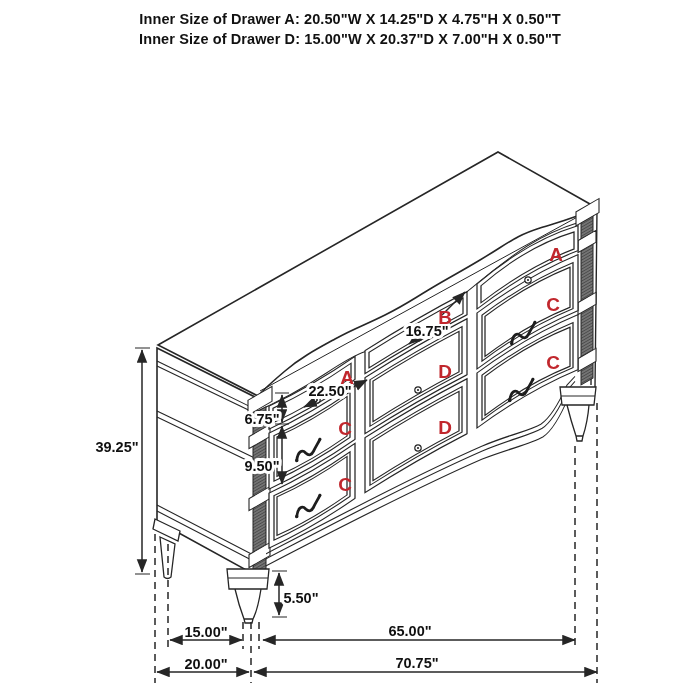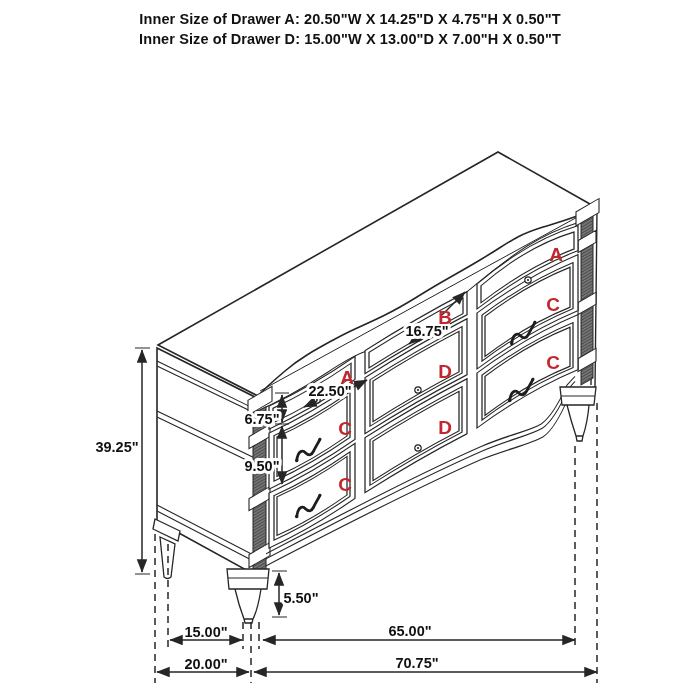--- a/index.html
+++ b/index.html
@@ -14,21 +14,21 @@
   .ln{stroke:#262626;fill:none;}
   .w{fill:#ffffff;stroke:#262626;}
 </style>
 </head>
 <body>
 
 <div class="page">
 
   <div class="header">
     <div>Inner Size of Drawer A: 20.50"W X 14.25"D X 4.75"H X 0.50"T</div>
-    <div>Inner Size of Drawer D: 15.00"W X 13.00"D X 7.00"H X 0.50"T</div>
+    <div>Inner Size of Drawer D: 15.00"W X 20.37"D X 7.00"H X 0.50"T</div>
   </div>
 
   <svg width="700" height="700" viewBox="0 0 700 700">
     <defs>
       <marker id="ae" markerWidth="10" markerHeight="8" refX="8.5" refY="3.5" orient="auto">
         <path d="M0,0 L9,3.5 L0,7 Z" fill="#262626"></path>
       </marker>
       <marker id="as" markerWidth="10" markerHeight="8" refX="8.5" refY="3.5" orient="auto-start-reverse">
         <path d="M0,0 L9,3.5 L0,7 Z" fill="#262626"></path>
       </marker>

